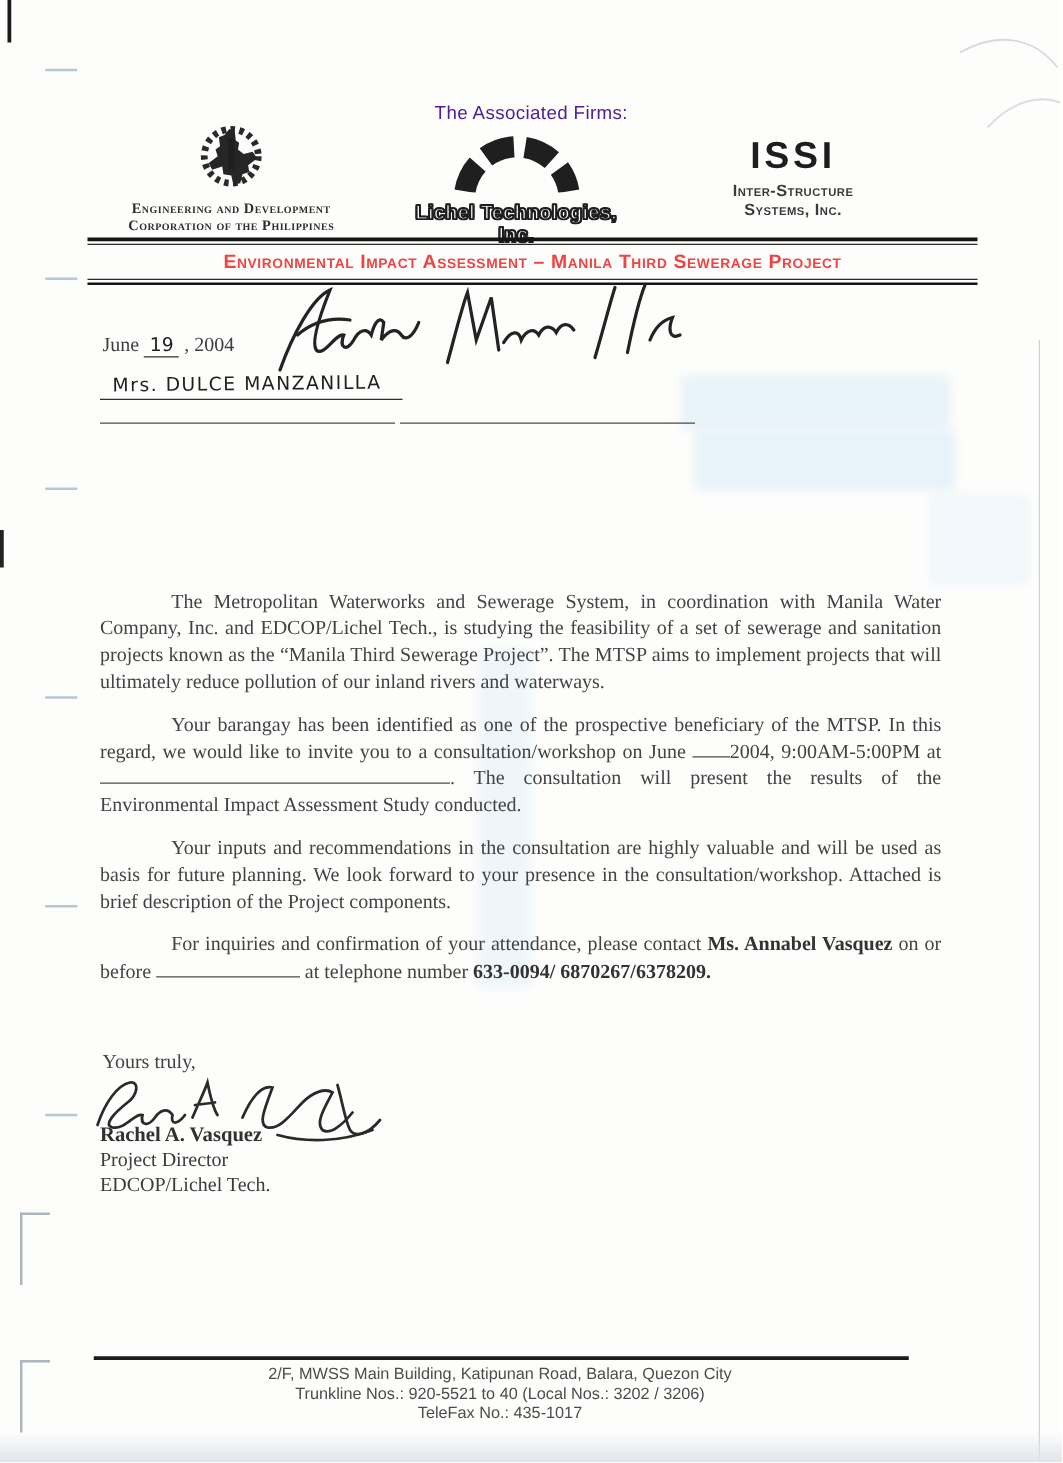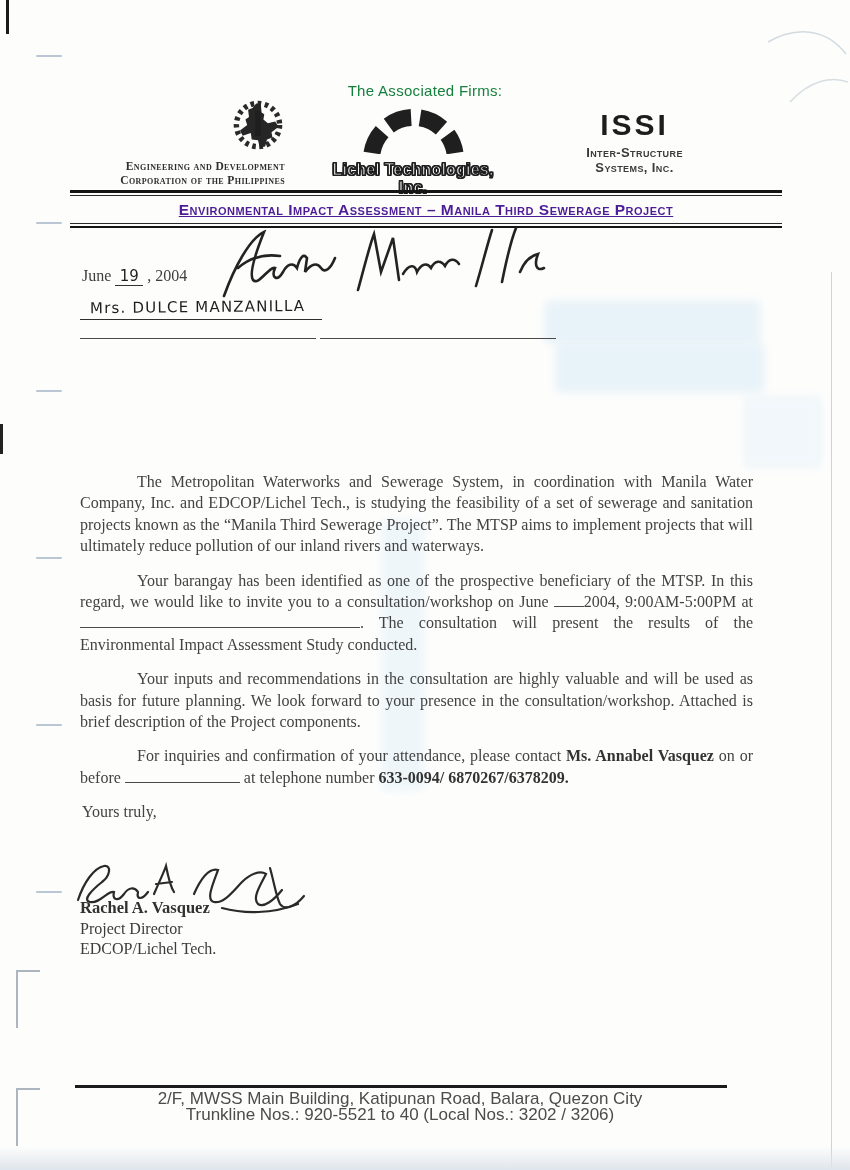--- a/index.html
+++ b/index.html
@@ -13,45 +13,45 @@
   .lbracket{position:absolute;left:16px;width:22px;height:56px;
             border-left:2px solid #9aa5b1;border-top:2px solid #9aa5b1;opacity:.8;}
   .right-line{position:absolute;left:831px;top:272px;width:1px;height:896px;background:#ccd3d9;}
   .bottom-band{position:absolute;left:0;top:1146px;width:850px;height:24px;
                background:linear-gradient(180deg,rgba(255,255,255,0),#dfe5ec);}
   .blue-patch{position:absolute;background:rgba(213,233,245,.55);filter:blur(4px);border-radius:4px;}
   .pencil-marks{position:absolute;left:748px;top:18px;}
 
   
   .assoc{position:absolute;left:0;top:82px;width:850px;text-align:center;
-         font-family:"Liberation Sans",sans-serif;font-size:15px;color:#15803d;letter-spacing:.3px;}
+         font-family:"Liberation Sans",sans-serif;font-size:15px;color:#4c1d95;letter-spacing:.3px;}
   .firm{position:absolute;text-align:center;}
-  .firm-edcop{left:85px;top:98px;width:200px;text-align:right;}
+  .firm-edcop{left:85px;top:98px;width:200px;}
   .firm-lichel{left:328px;top:106px;width:170px;}
   .firm-issi{left:552px;top:110px;width:165px;}
   .edcop-name{margin-top:3px;font-family:"Liberation Serif",serif;font-variant:small-caps;
               font-weight:600;font-size:11.5px;line-height:14px;color:#2e2e2e;letter-spacing:.4px;}
   .lichel-name{margin-top:3px;font-family:"Liberation Sans",sans-serif;font-weight:800;
                font-size:16px;letter-spacing:.2px;color:#f8f8f8;-webkit-text-stroke:1.2px #1c1c1c;
                text-shadow:1px 0 0 #222,-1px 0 0 #222,0 1px 0 #222,0 -1px 0 #222,
                            1px 1px 0 #222,-1px -1px 0 #222,1px -1px 0 #222,-1px 1px 0 #222;}
   .issi-acronym{font-family:"Liberation Sans",sans-serif;font-weight:900;font-size:30px;
                 letter-spacing:3px;color:#1d1d1d;line-height:30px;}
   .issi-name{margin-top:5px;font-family:"Liberation Sans",sans-serif;font-weight:700;
              font-variant:small-caps;font-size:13px;line-height:15px;color:#3a3a3a;letter-spacing:.4px;}
 
   
   .banner{position:absolute;left:70px;top:190px;width:712px;}
   .rule-thick{height:3px;background:#151515;}
   .rule-thin{height:1px;background:#2a2a2a;margin-top:2px;}
   .rule-thin-b{height:1px;background:#2a2a2a;margin-bottom:2px;}
   .rule-thick-b{height:2px;background:#151515;}
   .banner-text{text-align:center;font-family:"Liberation Sans",sans-serif;font-weight:700;
-               font-variant:small-caps;font-size:15.5px;letter-spacing:.5px;color:#4c1d95;
-               padding:5px 0 4px 0;text-decoration:underline;}
+               font-variant:small-caps;font-size:15.5px;letter-spacing:.5px;color:#ef4444;
+               padding:5px 0 4px 0;}
 
   
   .date-line{position:absolute;left:82px;top:256px;font-size:16px;color:#3e3e3e;margin-top:11px;}
   .hand{font-family:"DejaVu Sans",sans-serif;font-size:15px;letter-spacing:1.2px;color:#1f1f1f;
         display:inline-block;transform:rotate(-.6deg);}
   .hand-day{display:inline-block;min-width:28px;text-align:center;border-bottom:1.6px solid #333;
             margin:0 4px;font-family:"DejaVu Sans",sans-serif;font-size:15px;color:#1f1f1f;}
   .scrawl{position:absolute;left:218px;top:226px;}
   .addr{position:absolute;left:80px;top:298px;}
   .addr-row{width:242px;border-bottom:1.6px solid #2e2e2e;height:22px;padding-left:10px;
@@ -64,30 +64,30 @@
 
   
   .body-text{position:absolute;left:80px;top:471px;width:673px;font-size:16px;
              line-height:21.4px;color:#434343;text-align:justify;}
   .body-text p{margin:0 0 13px 0;text-indent:57px;}
   .blank{display:inline-block;border-bottom:1px solid #4a4a4a;height:14px;vertical-align:baseline;}
   .w30{width:30px}.w280{width:280px}.w115{width:115px}
   .b{font-weight:bold;color:#333;}
 
   
-  .valediction{position:absolute;left:82px;top:803px;font-size:16px;color:#434343;}
+  .valediction{position:absolute;left:82px;top:841px;font-size:16px;color:#434343;}
   .signature{position:absolute;left:74px;top:860px;}
   .signatory{position:absolute;left:80px;top:898px;font-size:16.5px;font-weight:700;color:#313131;}
   .sig-title{position:absolute;left:80px;top:920px;font-size:16px;color:#3c3c3c;}
   .sig-org{position:absolute;left:80px;top:940px;font-size:16px;color:#3c3c3c;}
 
   
   .footer-rule{position:absolute;left:75px;top:1085px;width:652px;height:3px;background:#1b1b1b;}
   .footer{position:absolute;left:0;top:1091px;width:800px;text-align:center;
-          font-family:"Liberation Sans",sans-serif;font-size:17px;line-height:15.5px;color:#4c4c4c;}
+          font-family:"Liberation Sans",sans-serif;font-size:13px;line-height:15.5px;color:#4c4c4c;}
 </style>
 </head>
 <body>
 
 <div class="page">
 
   <div class="corner-mark"></div>
   <div class="edge-mark"></div>
   <div class="ldash" style="top:55px"></div>
   <div class="ldash" style="top:222px"></div>
@@ -184,15 +184,16 @@
     </g>
   </svg>
   <div class="signatory">Rachel A. Vasquez</div>
   <div class="sig-title">Project Director</div>
   <div class="sig-org">EDCOP/Lichel Tech.</div>
 
   <div class="footer-rule"></div>
   <div class="footer">
     <div>2/F, MWSS Main Building, Katipunan Road, Balara, Quezon City</div>
     <div>Trunkline Nos.: 920-5521 to 40 (Local Nos.: 3202 / 3206)</div>
+    <div>TeleFax No.: 435-1017</div>
   </div>
 
 </div>
 
 </body></html>

